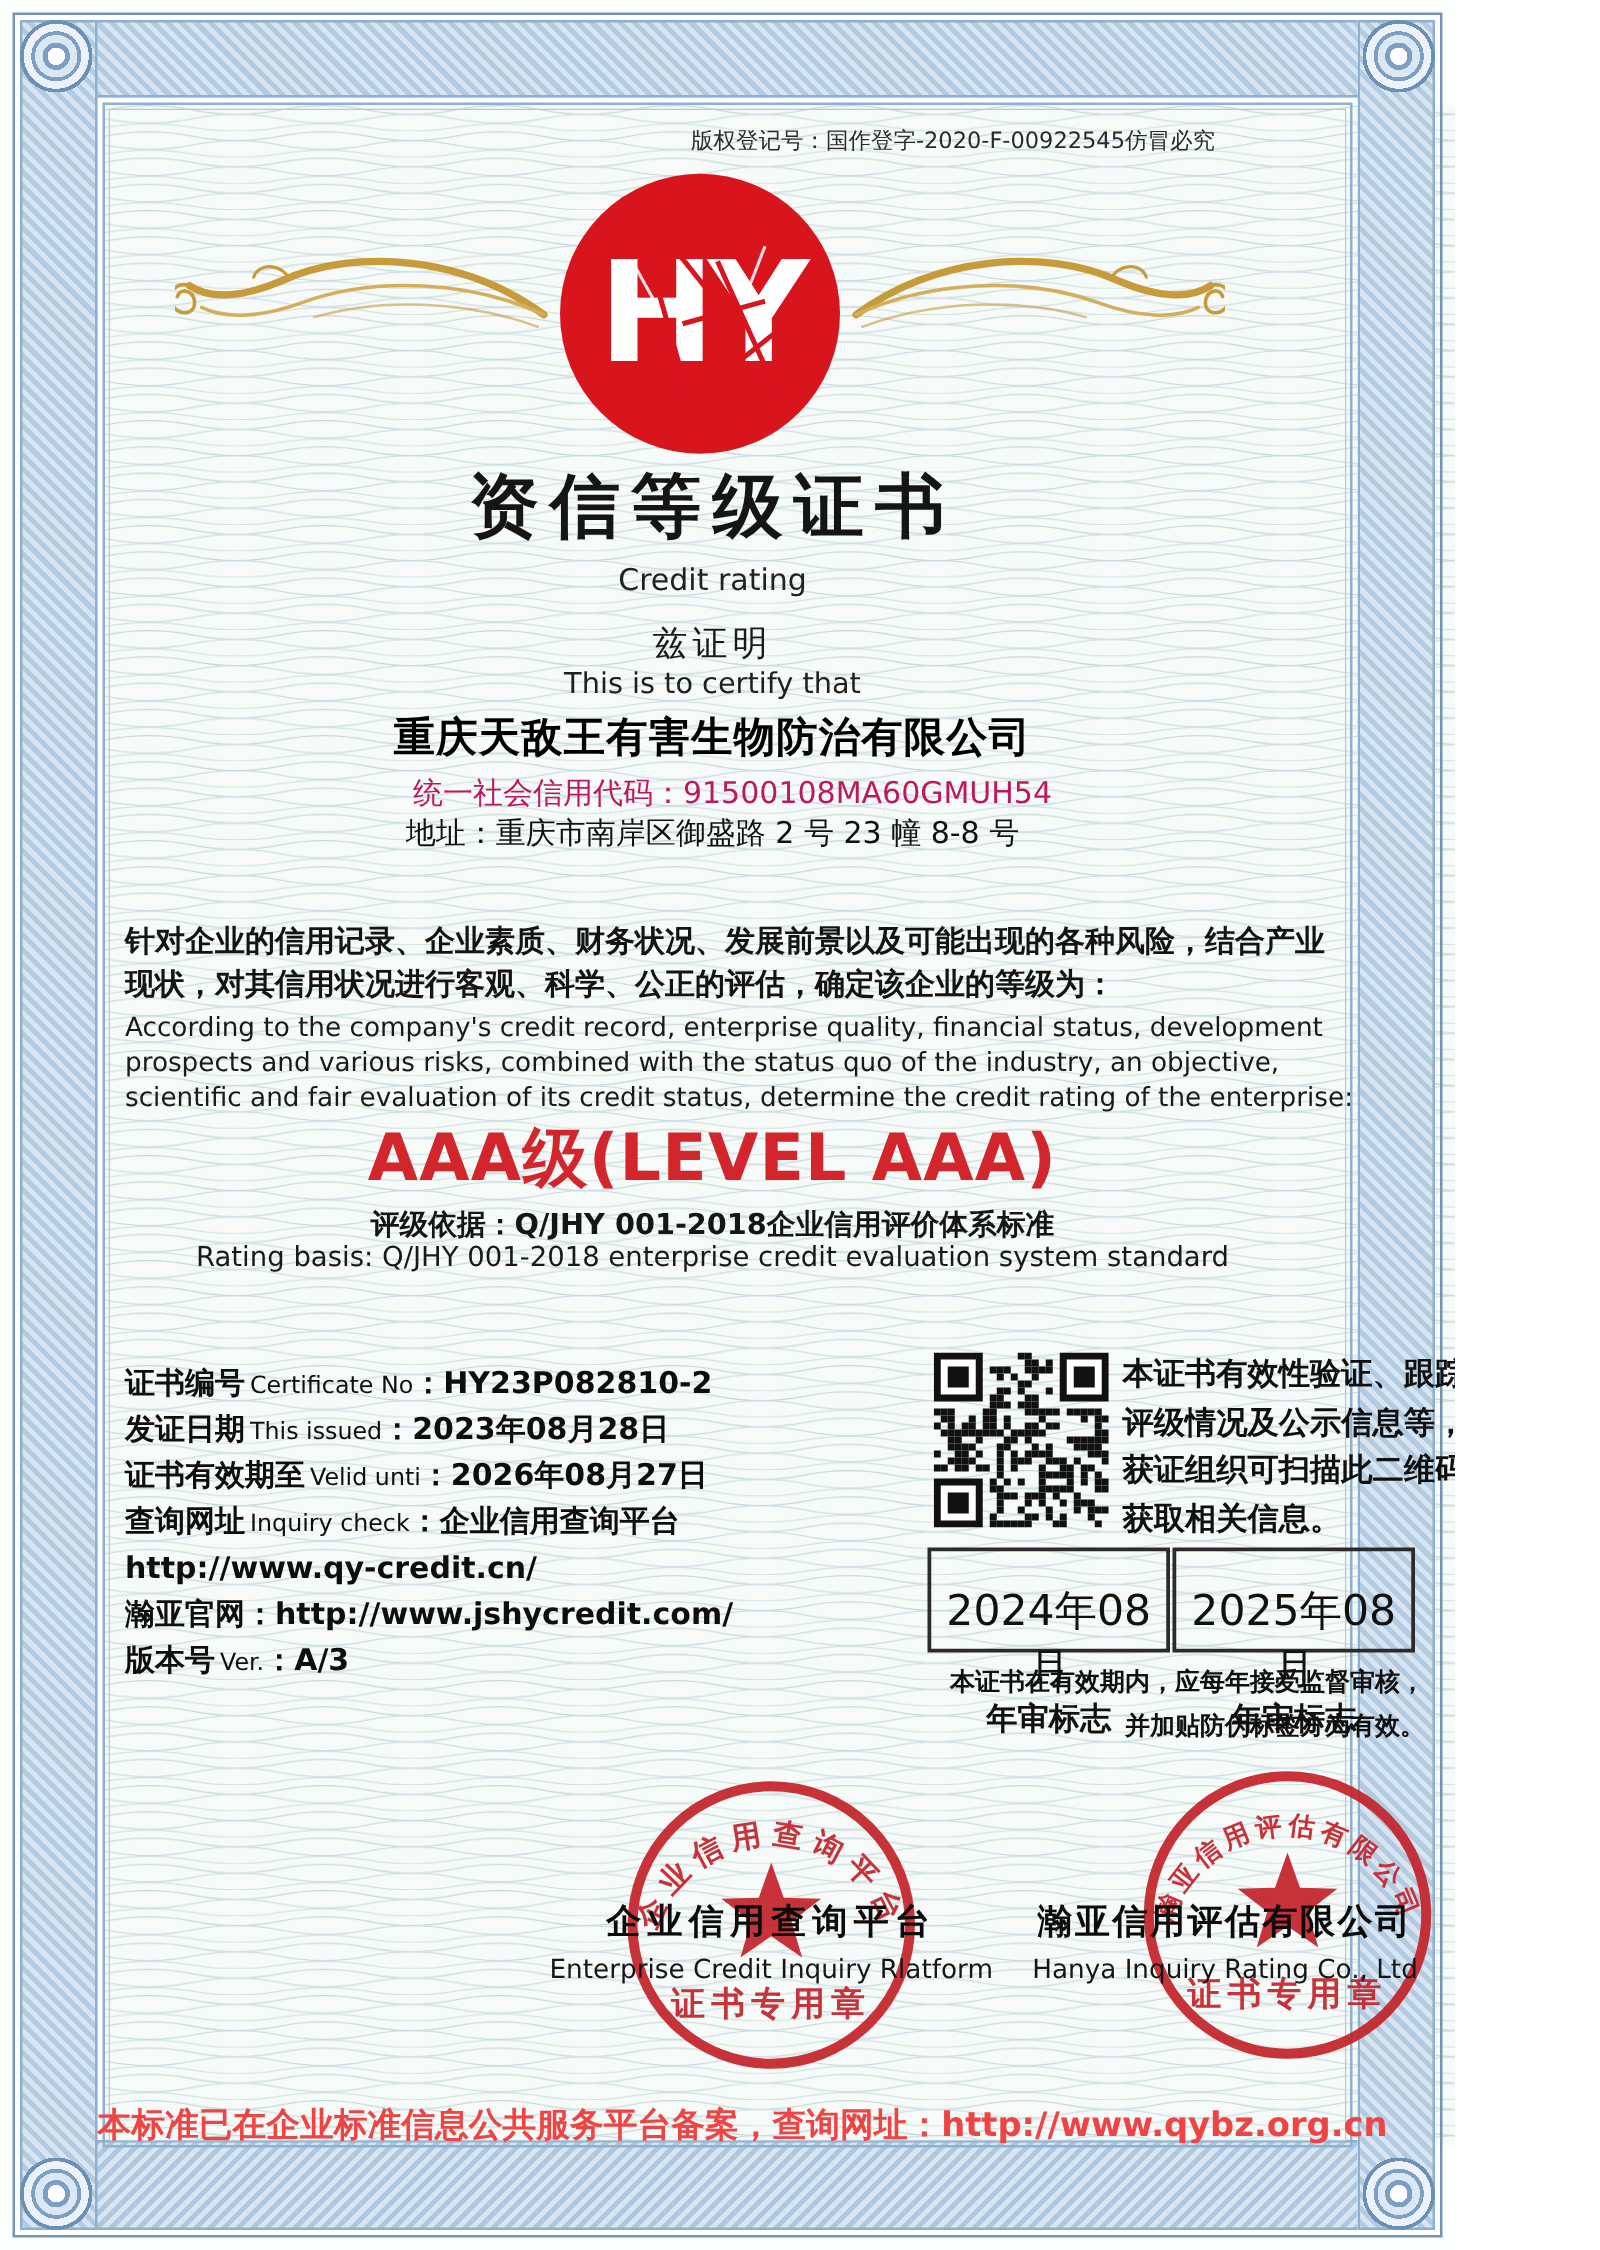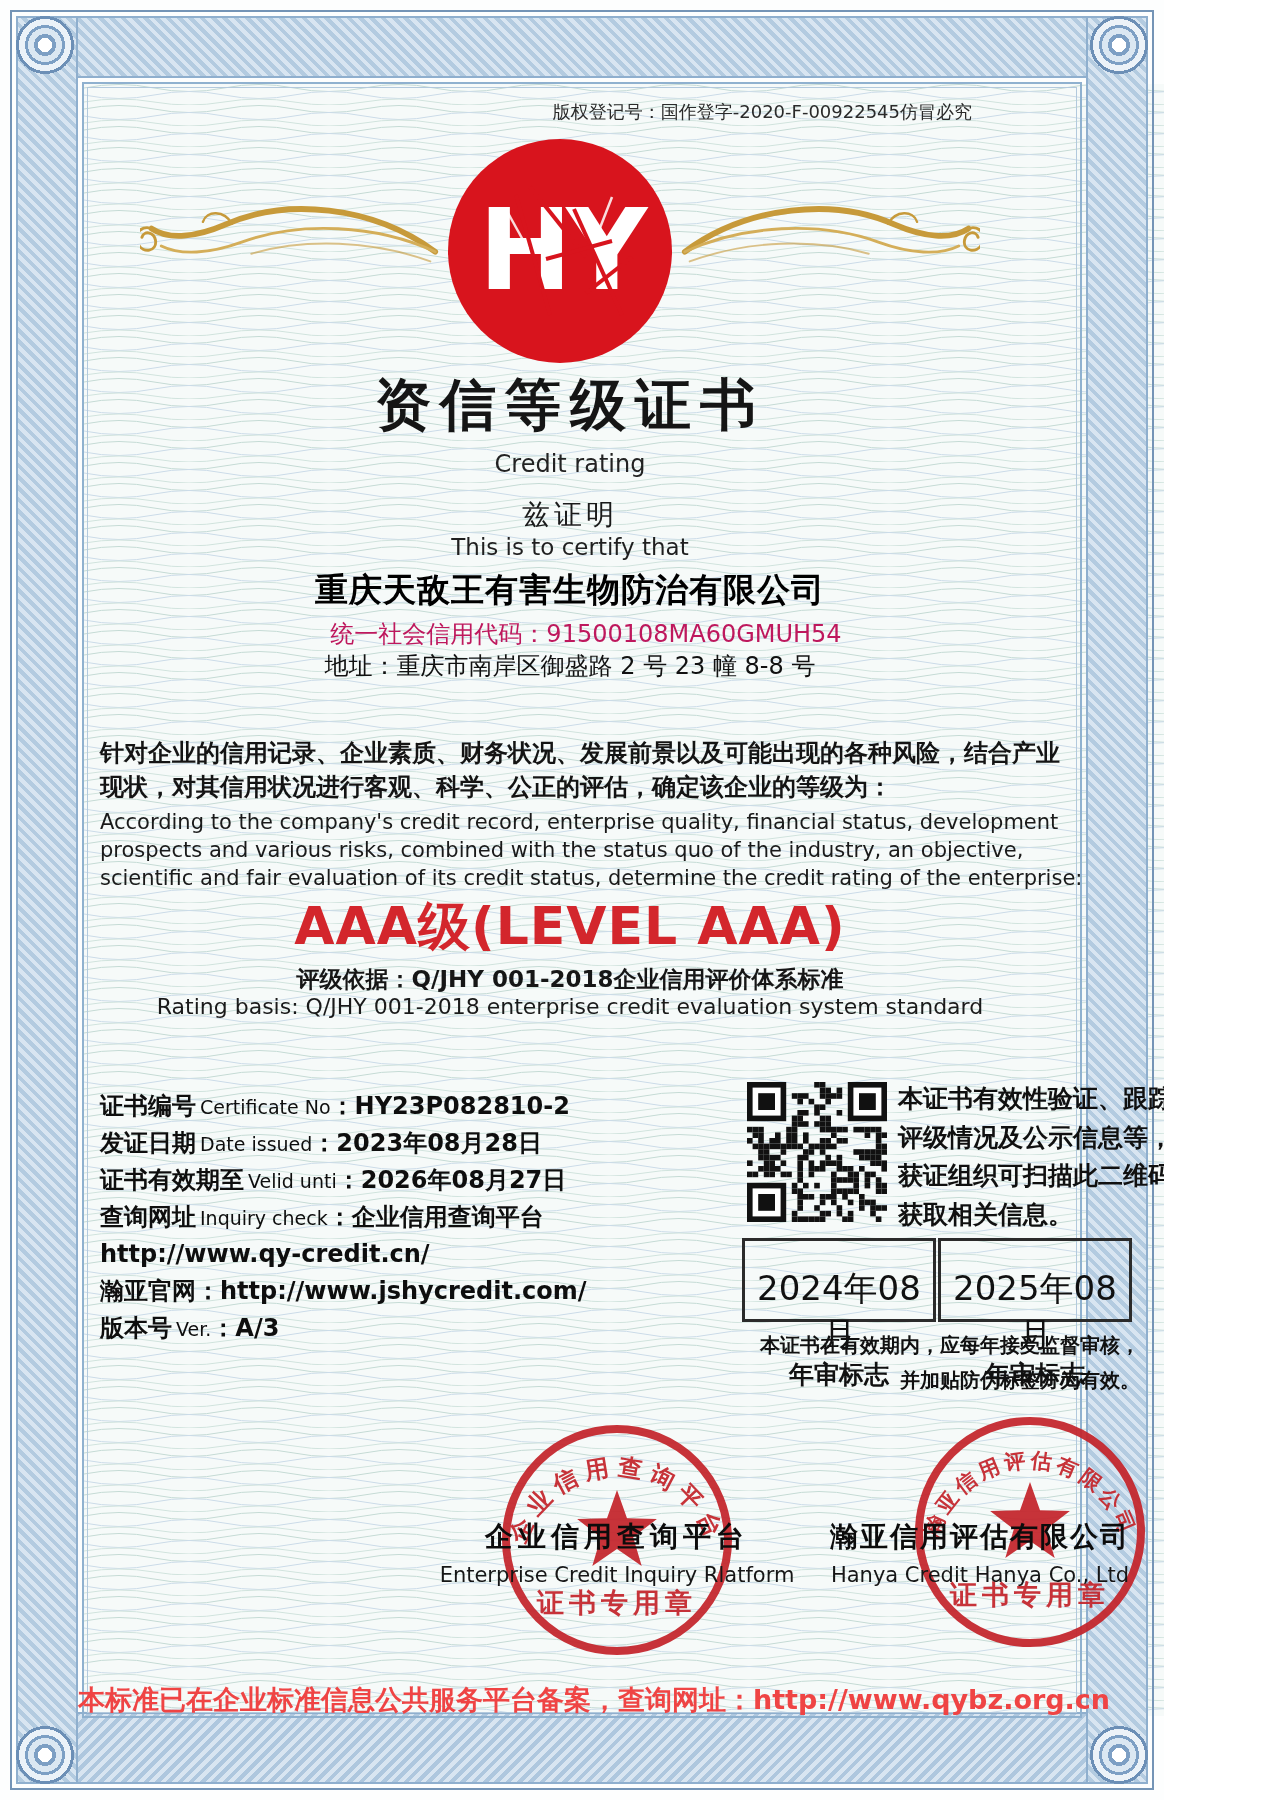--- a/index.html
+++ b/index.html
@@ -140,21 +140,21 @@
     <div>现状，对其信用状况进行客观、科学、公正的评估，确定该企业的等级为：</div>
   </div>
   <div class="abs stmt-en">According to the company's credit record, enterprise quality, financial status, development prospects and various risks, combined with the status quo of the industry, an objective, scientific and fair evaluation of its credit status, determine the credit rating of the enterprise:</div>
 
   <div class="abs center-col rating" style="color:#d3262c;">AAA级(LEVEL AAA)</div>
   <div class="abs center-col basis-cn">评级依据：Q/JHY 001-2018企业信用评价体系标准</div>
   <div class="abs center-col basis-en">Rating basis: Q/JHY 001-2018 enterprise credit evaluation system standard</div>
 
   <div class="abs details">
     <div class="dl"><span class="cn">证书编号</span><span class="en">Certificate No</span><span class="val">：HY23P082810-2</span></div>
-    <div class="dl"><span class="cn">发证日期</span><span class="en">Date issued</span><span class="val">：2023年08月28日</span></div>
+    <div class="dl"><span class="cn">发证日期</span><span class="en">This issued</span><span class="val">：2023年08月28日</span></div>
     <div class="dl"><span class="cn">证书有效期至</span><span class="en">Velid unti</span><span class="val">：2026年08月27日</span></div>
     <div class="dl"><span class="cn">查询网址</span><span class="en">Inquiry check</span><span class="val">：企业信用查询平台</span></div>
     <div class="dl"><span class="val">http://www.qy-credit.cn/</span></div>
     <div class="dl"><span class="cn">瀚亚官网</span><span class="val">：http://www.jshycredit.com/</span></div>
     <div class="dl"><span class="cn">版本号</span><span class="en">Ver.</span><span class="val">：A/3</span></div>
   </div>
 
   <svg class="abs" style="left:747px;top:1082px;" width="140" height="140" viewBox="0 0 140 140" id="qrsvg">
       <g fill="#111">
         <rect x="67.20" y="0.00" width="5.60" height="5.60"></rect>
@@ -422,18 +422,18 @@
     <polygon fill="#c4242b" points="120,70 130,98.2 159.9,99 136.2,117.3 144.7,146 120,129 95.3,146 103.8,117.3 80.1,99 110,98.2"></polygon>
     <text x="120" y="192" text-anchor="middle" font-size="27" font-weight="700" fill="#c4242b" letter-spacing="5">证书专用章</text>
   </svg>
 
   <div class="abs issuer" style="left:387px;top:1518px;">
     <div class="nm-cn">企业信用查询平台</div>
     <div class="nm-en">Enterprise Credit Inquiry Rlatform</div>
   </div>
   <div class="abs issuer" style="left:750px;top:1518px;">
     <div class="nm-cn" style="letter-spacing:2px;">瀚亚信用评估有限公司</div>
-    <div class="nm-en">Hanya Credit Hanya Co., Ltd</div>
+    <div class="nm-en">Hanya Inquiry Rating Co., Ltd</div>
   </div>
 
   <div class="abs footer-line">本标准已在企业标准信息公共服务平台备案，查询网址：http://www.qybz.org.cn</div>
 
 </div>
 
 </body></html>

